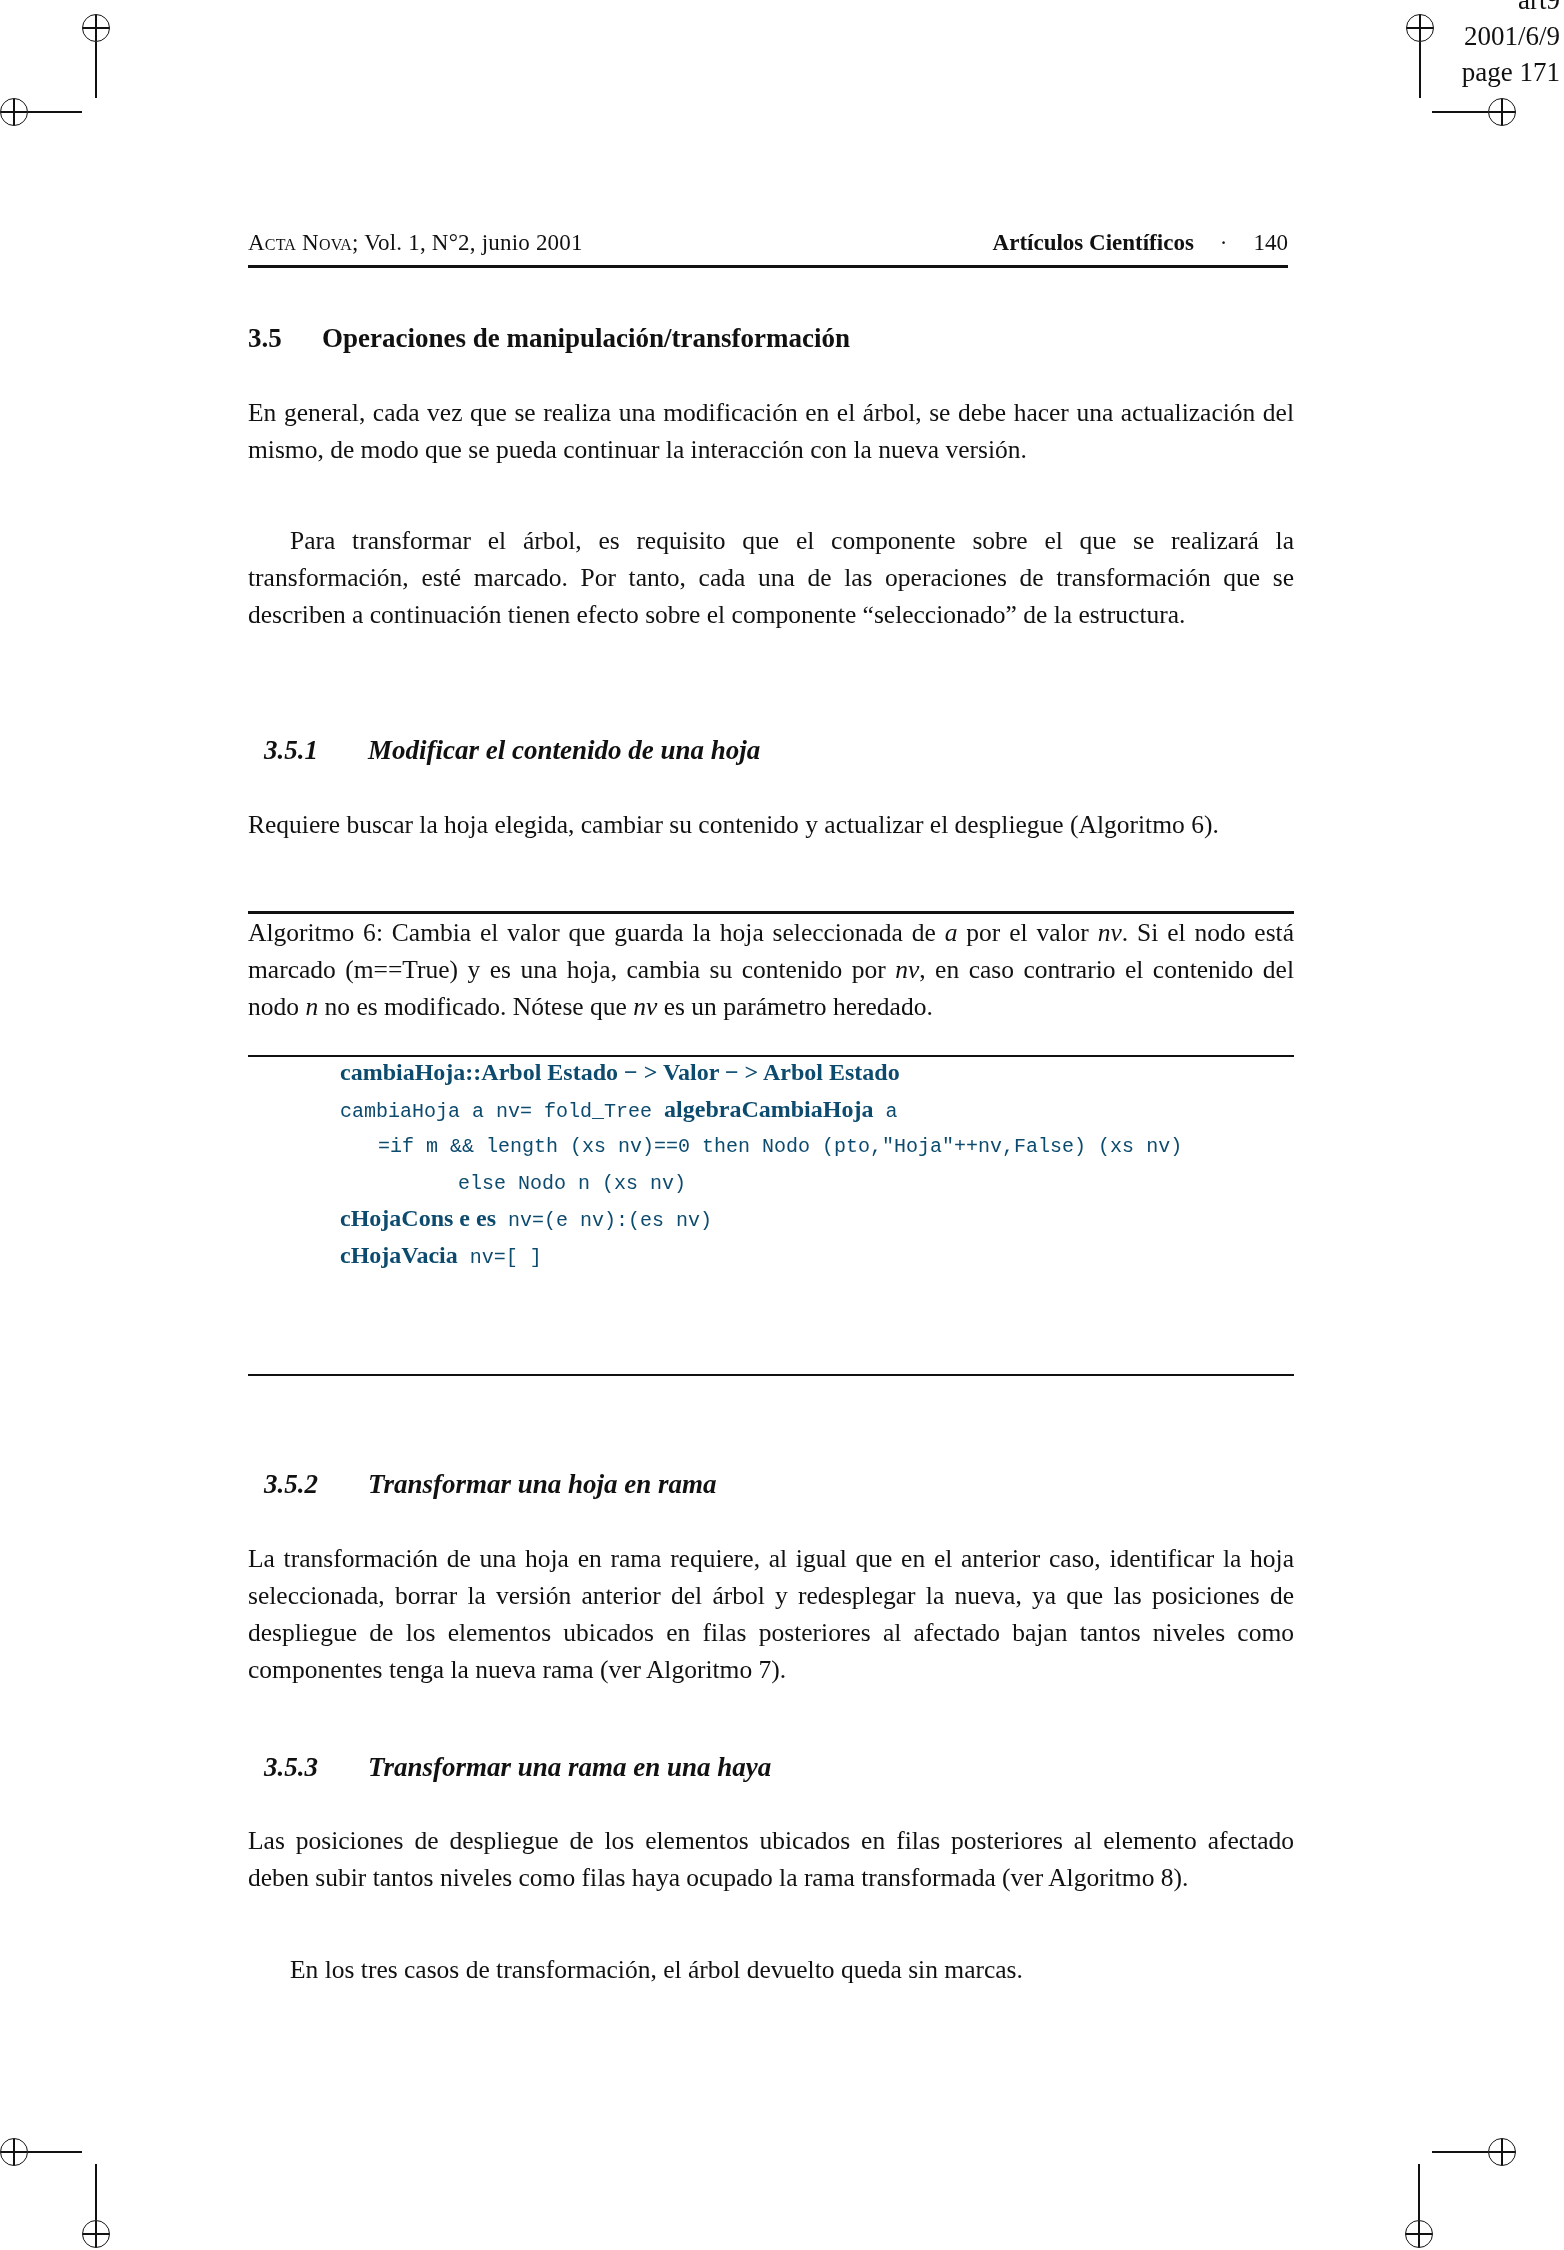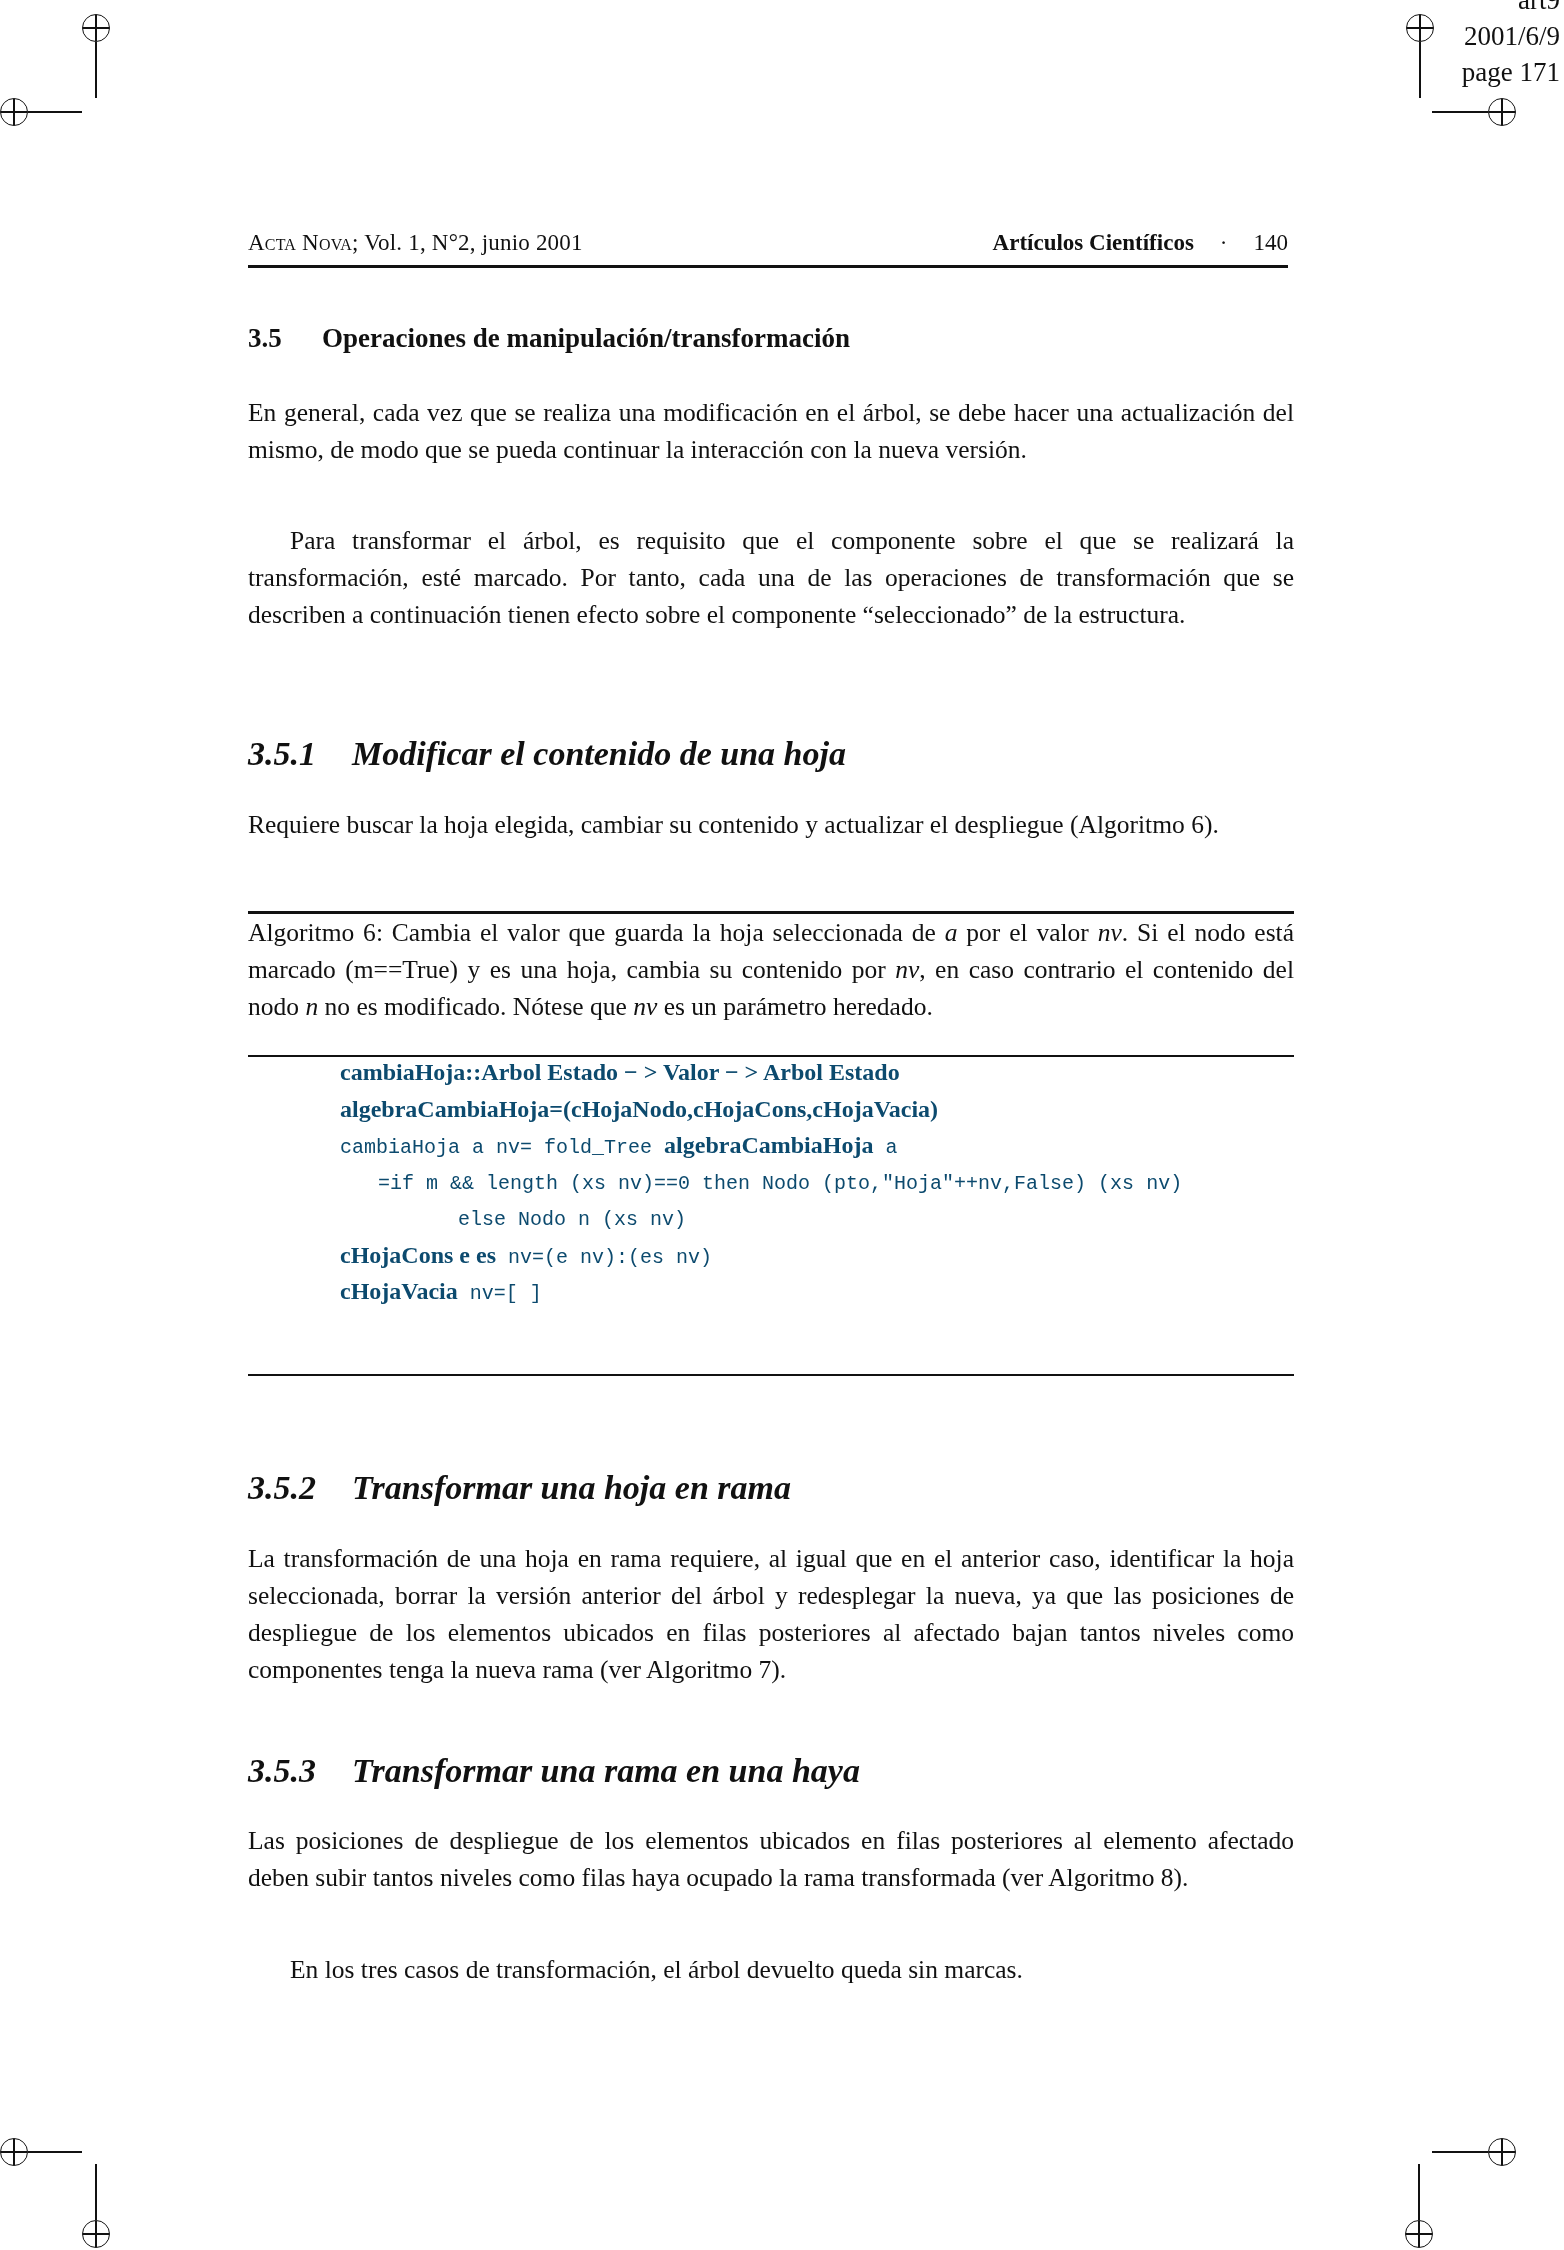--- a/index.html
+++ b/index.html
@@ -82,23 +82,23 @@
     .sec-heading {
       position: absolute;
       left: 248px;
       font-family: "Liberation Serif", serif;
       font-size: 27px;
       font-weight: bold;
     }
     .sec-heading .num { display: inline-block; width: 74px; }
     .subsec-heading {
       position: absolute;
-      left: 248px;
-      font-family: "Liberation Serif", serif;
-      font-size: 34px;
+      left: 264px;
+      font-family: "Liberation Serif", serif;
+      font-size: 27px;
       font-style: italic;
       font-weight: bold;
     }
     .subsec-heading .num { display: inline-block; width: 104px; }
 
     .algo-rule-thick {
       position: absolute; left: 248px; width: 1046px; height: 3px; background: #111;
     }
     .algo-rule-thin {
       position: absolute; left: 248px; width: 1046px; height: 1.5px; background: #111;
@@ -172,21 +172,20 @@
 <div class="text-block" style="top:806px;">Requiere buscar la hoja elegida, cambiar su contenido y actualizar el despliegue (Algoritmo 6).</div>
 
 <div class="algo-rule-thick" style="top:911px;"></div>
 <div class="text-block algo-caption" style="top:914px;">
   <span class="label">Algoritmo 6</span><span>: Cambia el valor que guarda la hoja seleccionada de </span><i>a</i><span> por el valor </span><i>nv</i><span>. Si el nodo está marcado (m==True) y es una hoja, cambia su contenido por </span><i>nv</i><span>, en caso contrario el contenido del nodo </span><i>n</i><span> no es modificado. Nótese que </span><i>nv</i><span> es un parámetro heredado.</span>
 </div>
 <div class="algo-rule-thin" style="top:1055px;"></div>
 
 <div class="code" style="top:1054px;">
   <div class="code-line"><span class="b">cambiaHoja::Arbol Estado − &gt; Valor − &gt; Arbol Estado</span></div>
-  <div class="code-line"><span class="b">algebraCambiaHoja=(cHojaNodo,cHojaCons,cHojaVacia)</span></div>
   <div class="code-line"><span class="t">cambiaHoja a nv= fold_Tree </span><span class="b">algebraCambiaHoja</span><span class="t"> a</span></div>
   <div class="code-line"><span class="t ind1">=if m &amp;&amp; length (xs nv)==0 then Nodo (pto,"Hoja"++nv,False) (xs nv)</span></div>
   <div class="code-line"><span class="t ind2">else Nodo n (xs nv)</span></div>
   <div class="code-line"><span class="b">cHojaCons e es</span><span class="t"> nv=(e nv):(es nv)</span></div>
   <div class="code-line"><span class="b">cHojaVacia</span><span class="t"> nv=[ ]</span></div>
 </div>
 <div class="algo-rule-thin" style="top:1374px;"></div>
 
 <div class="subsec-heading" style="top:1469px;">
   <span class="num">3.5.2</span><span>Transformar una hoja en rama</span>

